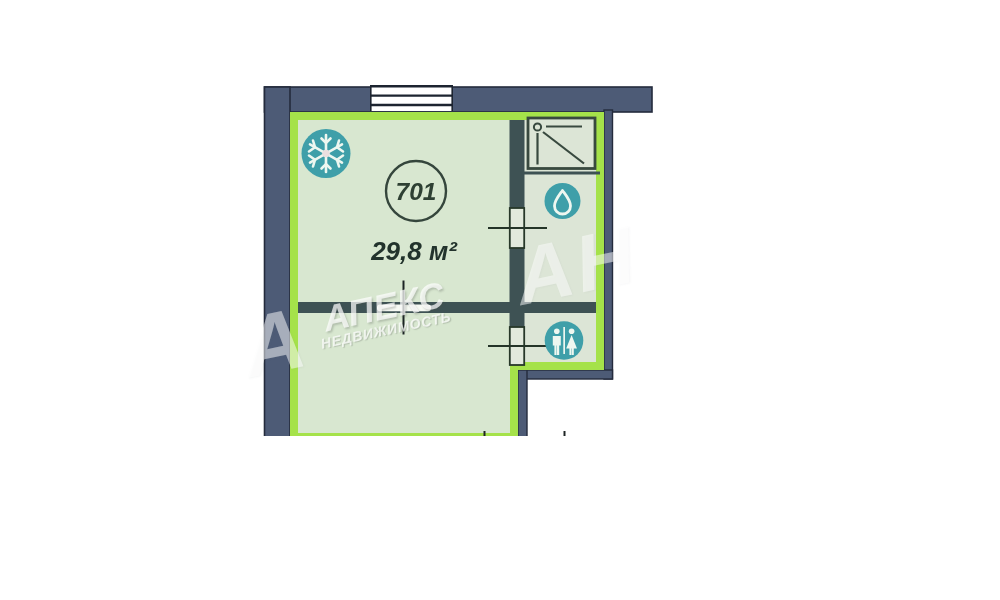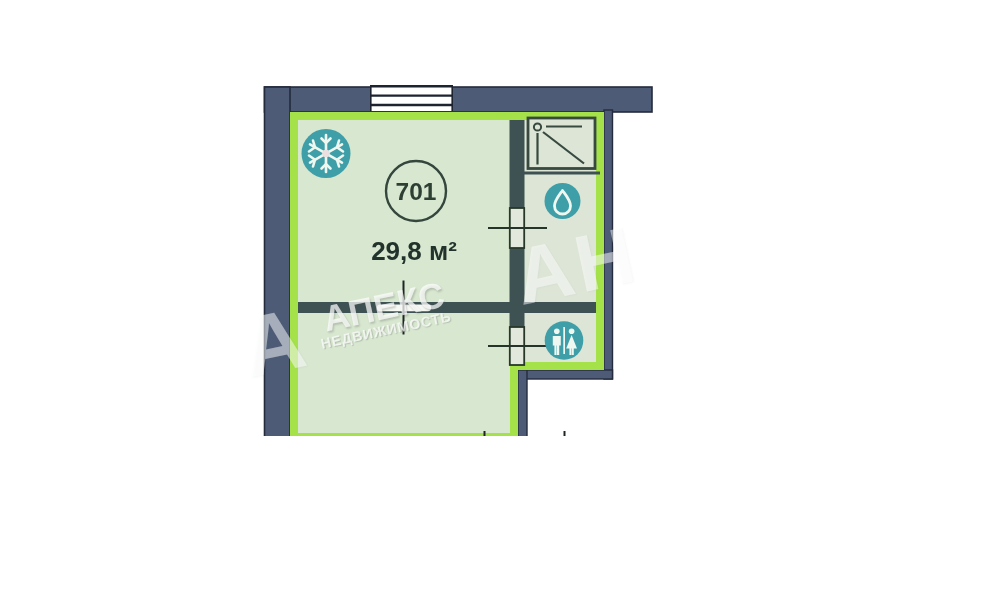--- a/index.html
+++ b/index.html
@@ -1,16 +1,16 @@
 <!DOCTYPE html>
 <html><head>
 <meta charset="utf-8">
 <style>
   html,body{margin:0;padding:0;background:#ffffff;}
-  .page{width:1000px;height:436px;position:relative;font-family:"Liberation Sans", sans-serif;}
+  .page{width:1000px;height:436px;position:relative;font-family:"Liberation Sans", sans-serif;font-style:italic;}
   svg{display:block;}
 </style>
 </head>
 <body>
 <div class="page">
 <svg width="1000" height="600" viewBox="0 0 1000 600" xmlns="http://www.w3.org/2000/svg" style="font-family:'Liberation Sans', sans-serif">
 
   <rect x="0" y="0" width="1000" height="600" fill="#ffffff"></rect>
 
   <rect x="264.5" y="87" width="387.5" height="25" fill="#4d5b76" stroke="#242b3c" stroke-width="1.6"></rect>

